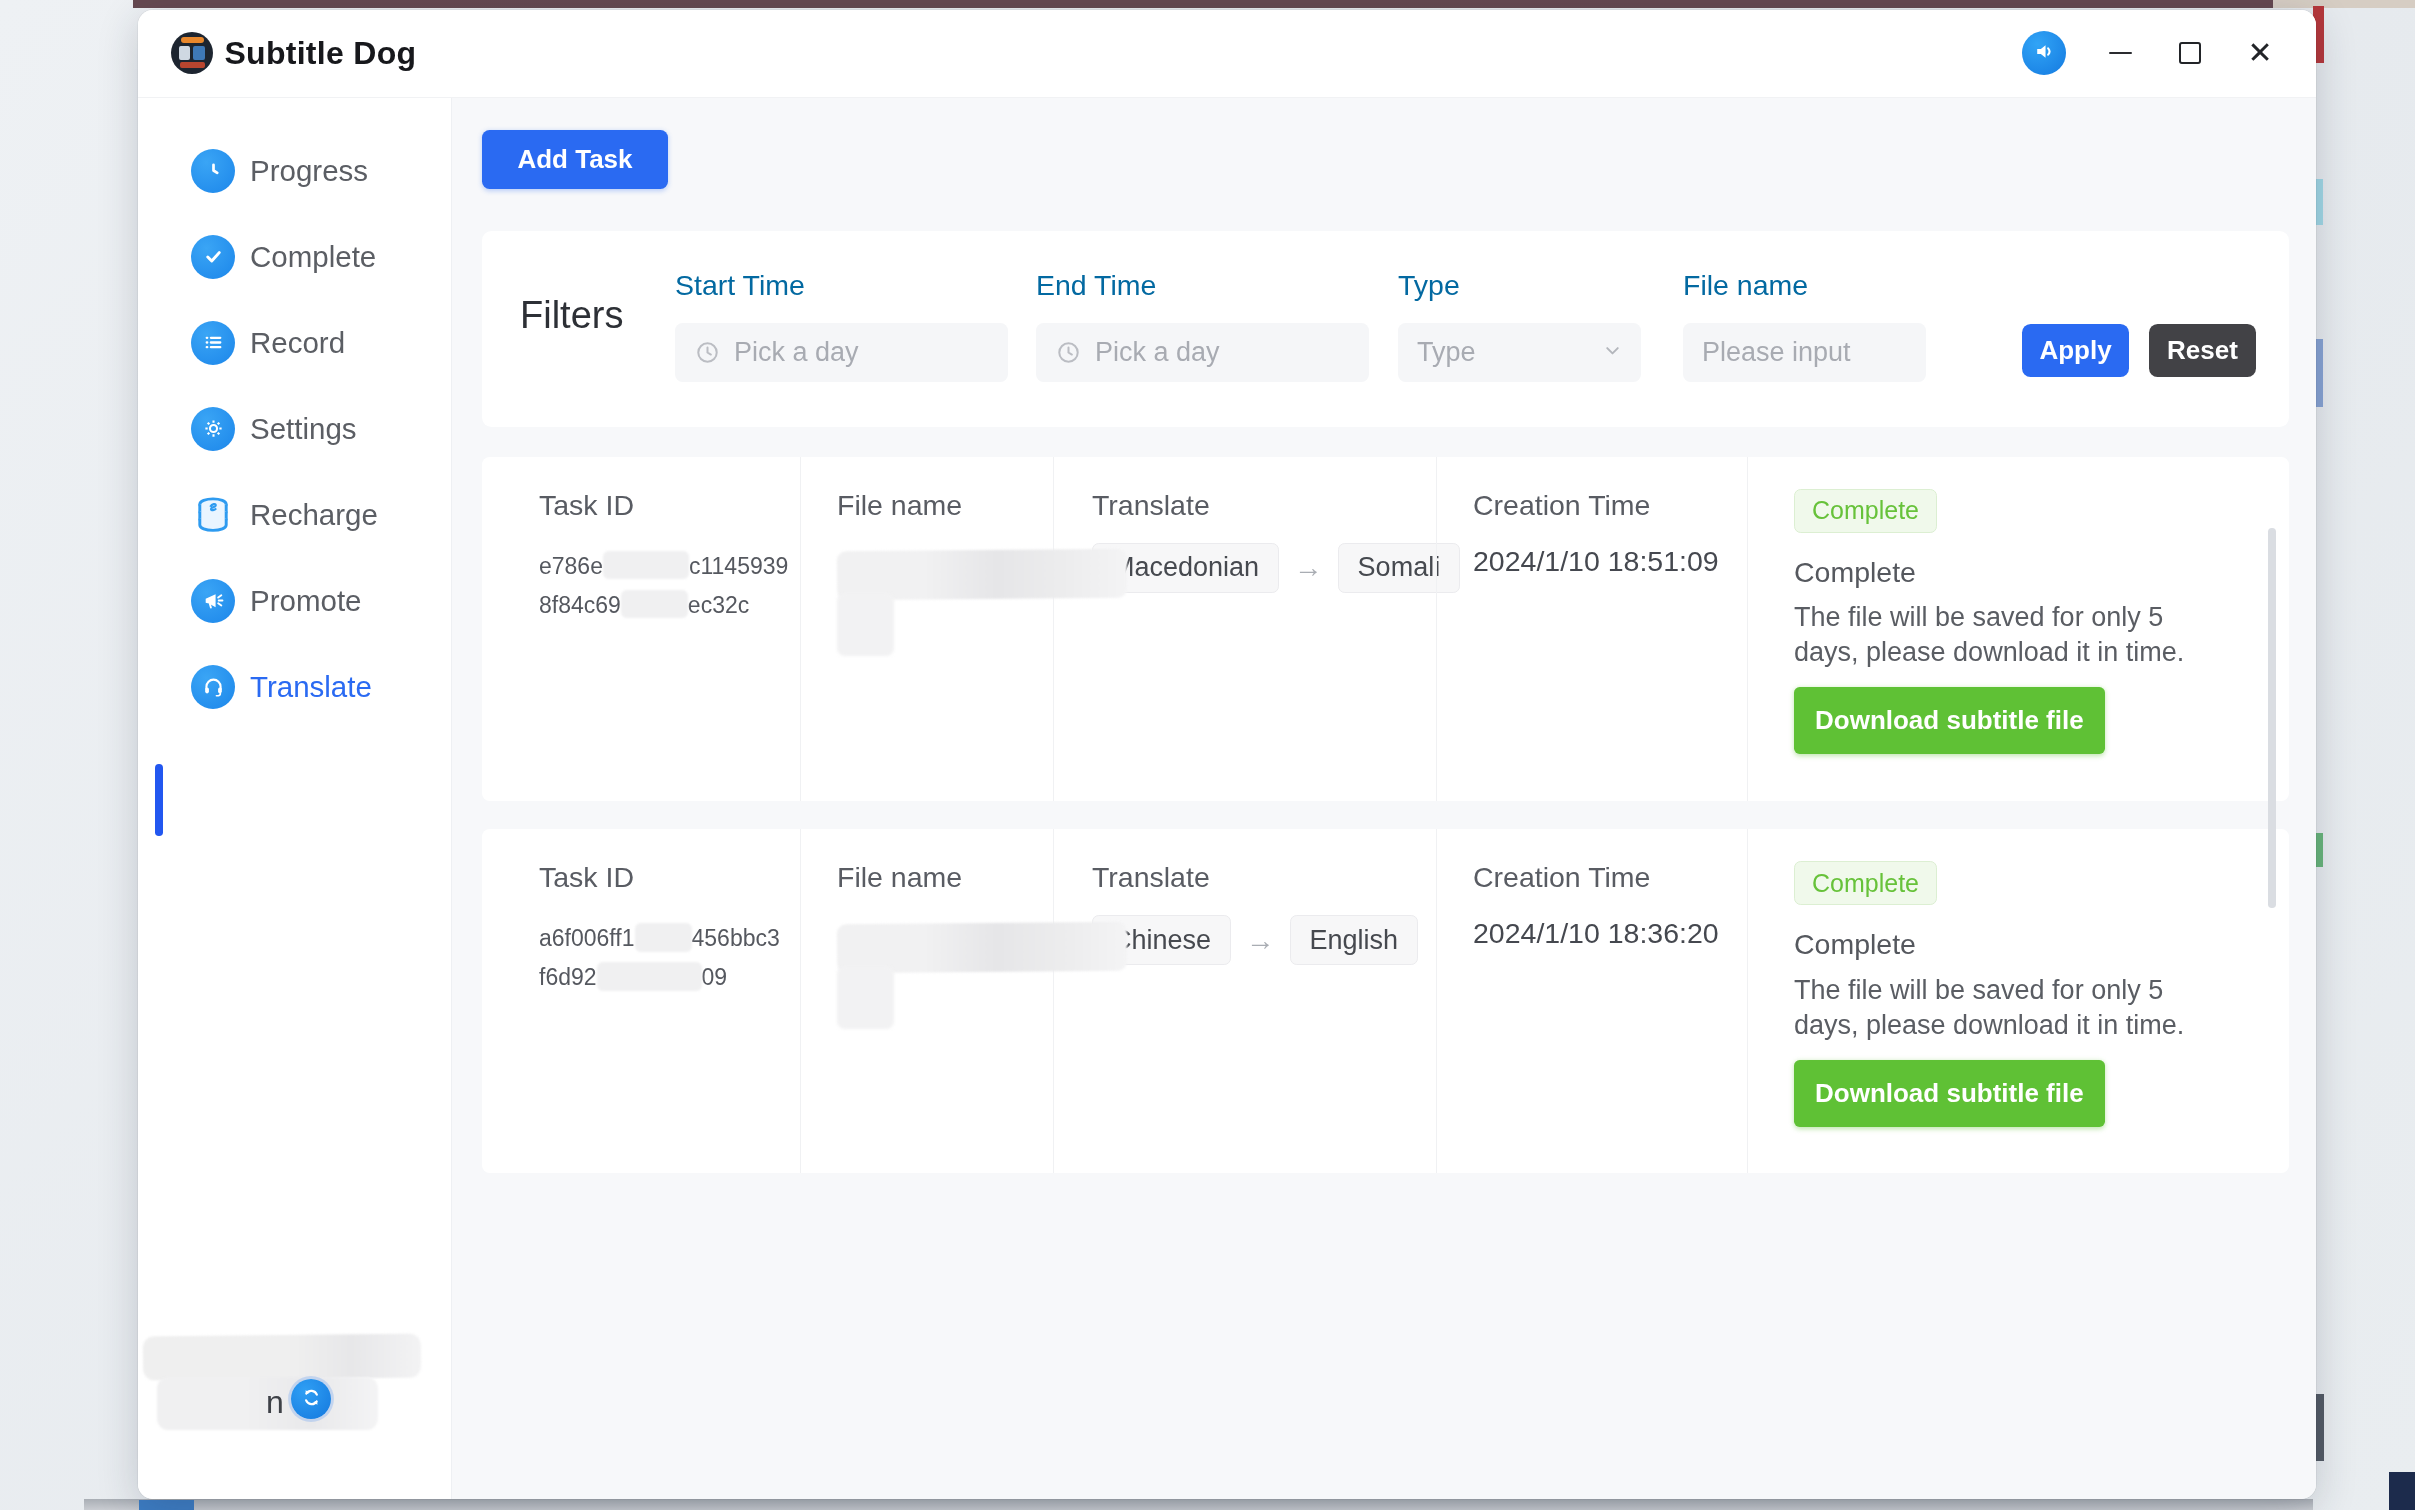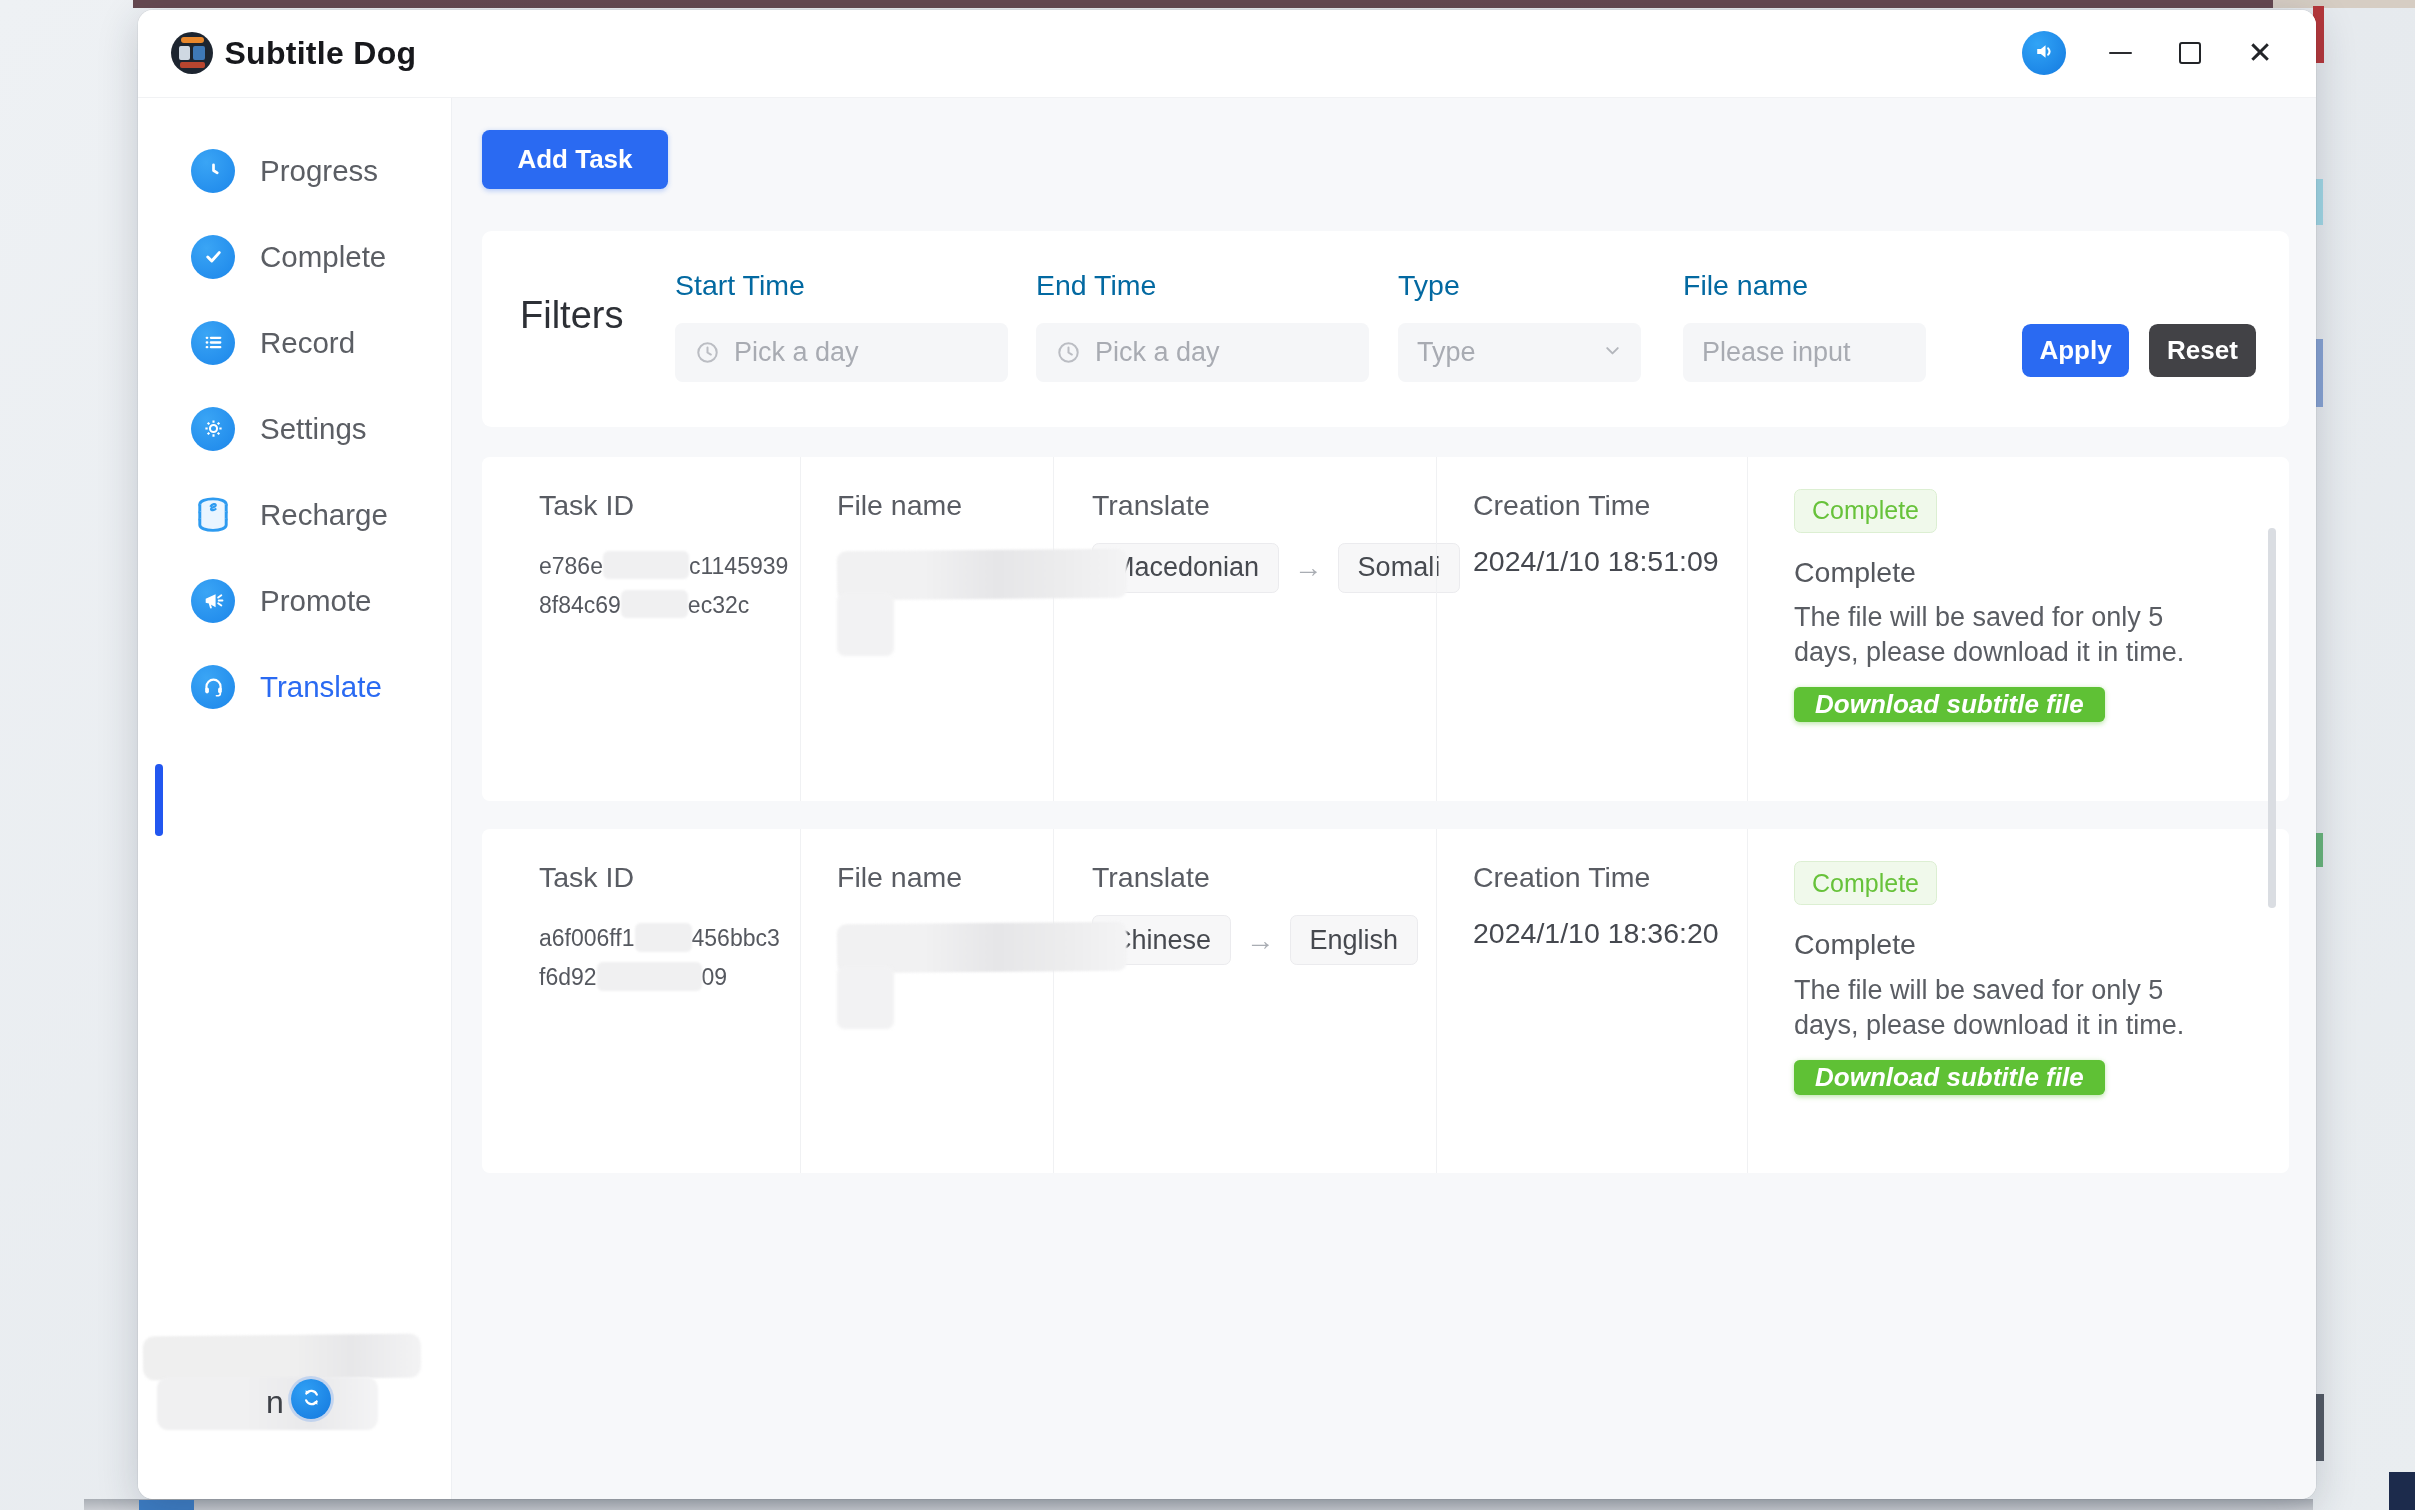--- a/index.html
+++ b/index.html
@@ -57,21 +57,21 @@
   .max-glyph { width:22px; height:22px; border:2.4px solid #222428; border-radius:2.9px; }
   .close-glyph { font-size:30px; color:#222428; line-height:1; }
 
   
   .app-body { display:flex; height:1401px; }
   .sidebar {
     width:314px; flex:none; background:#fff; border-right:1px solid #eef0f3;
     position:relative;
   }
   .nav { margin-top:30px; position:relative; }
-  .nav-item { height:86px; display:flex; align-items:center; padding-left:53px; gap:25px; cursor:pointer; }
+  .nav-item { height:86px; display:flex; align-items:center; padding-left:53px; gap:15px; cursor:pointer; }
   .nav-icon {
     width:44px; height:44px; border-radius:50%; flex:none;
     background:radial-gradient(circle at 35% 30%, #3aa5f5, #1c86ea);
     display:flex; align-items:center; justify-content:center;
   }
   .nav-icon.flat { background:none; }
   .nav-label { font-size:29.5px; color:#5b5e64; }
   .nav-item.active .nav-label { color:#2a6af2; font-weight:500; }
   .active-indicator {
     position:absolute; left:17px; top:636px; width:7.6px; height:72px;
@@ -166,22 +166,22 @@
   .lang-arrow { margin:0 15px; font-size:28.5px; color:#a9adb3; }
   .time-value { margin-top:23px; font-size:28.5px; color:#45484f; }
   .status-badge {
     display:inline-block; padding:6.7px 17px; font-size:25px; color:#67c23a;
     background:#f0f9eb; border:1px solid #dcefd2; border-radius:6.7px;
   }
   .status-text { margin-top:23px; font-size:28.5px; color:#55585e; }
   .status-note { margin-top:11.4px; width:395px; font-size:27px; line-height:35px; color:#5a5d63; }
   .download-btn {
     margin-top:17px; border:none; border-radius:5.7px; background:#5fc135;
-    color:#fff; font-size:26px; font-weight:700; padding:2px 21px; cursor:pointer;
-    font-family:"Liberation Sans",sans-serif; box-shadow:0 1.9px 4.8px rgba(95,193,53,.4);font-style:italic;
+    color:#fff; font-size:26px; font-weight:700; padding:18px 21px; cursor:pointer;
+    font-family:"Liberation Sans",sans-serif; box-shadow:0 1.9px 4.8px rgba(95,193,53,.4);
   }
 
   .scroll-thumb {
     position:absolute; right:40px; top:430px; width:7.6px; height:380px;
     background:#dadde2; border-radius:3.8px;
   }
 </style>
 </head>
 <body>
 

